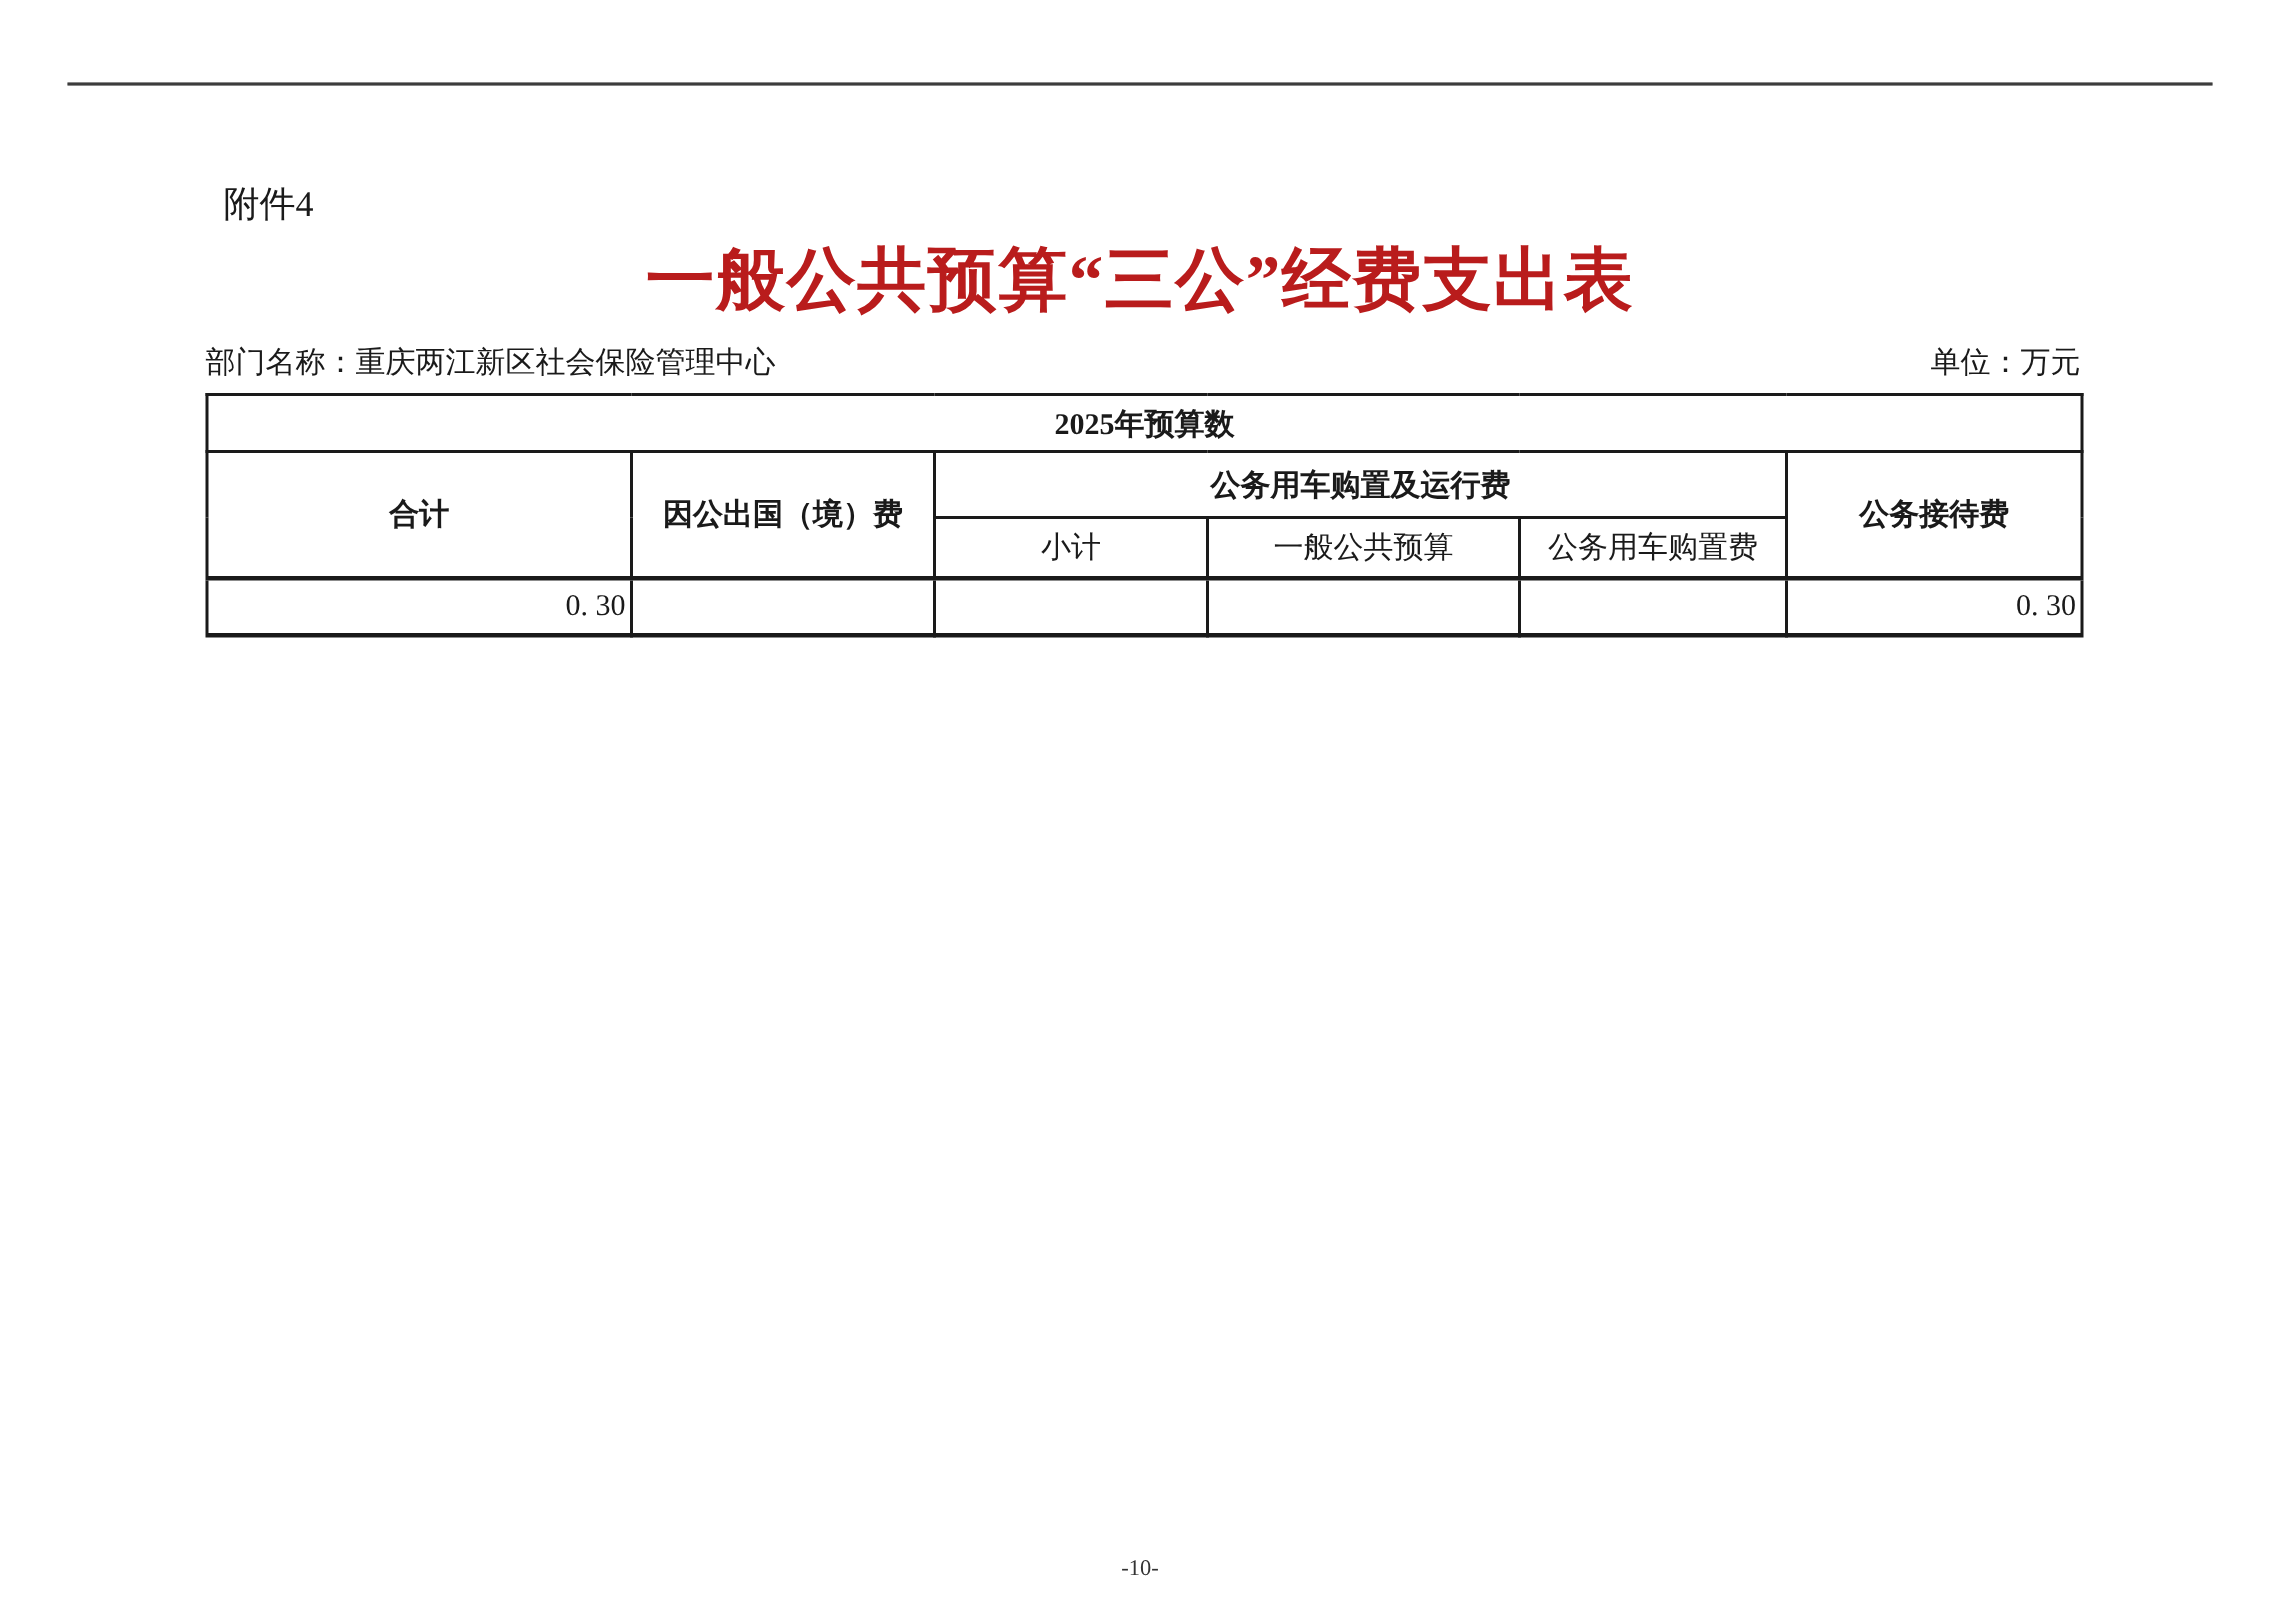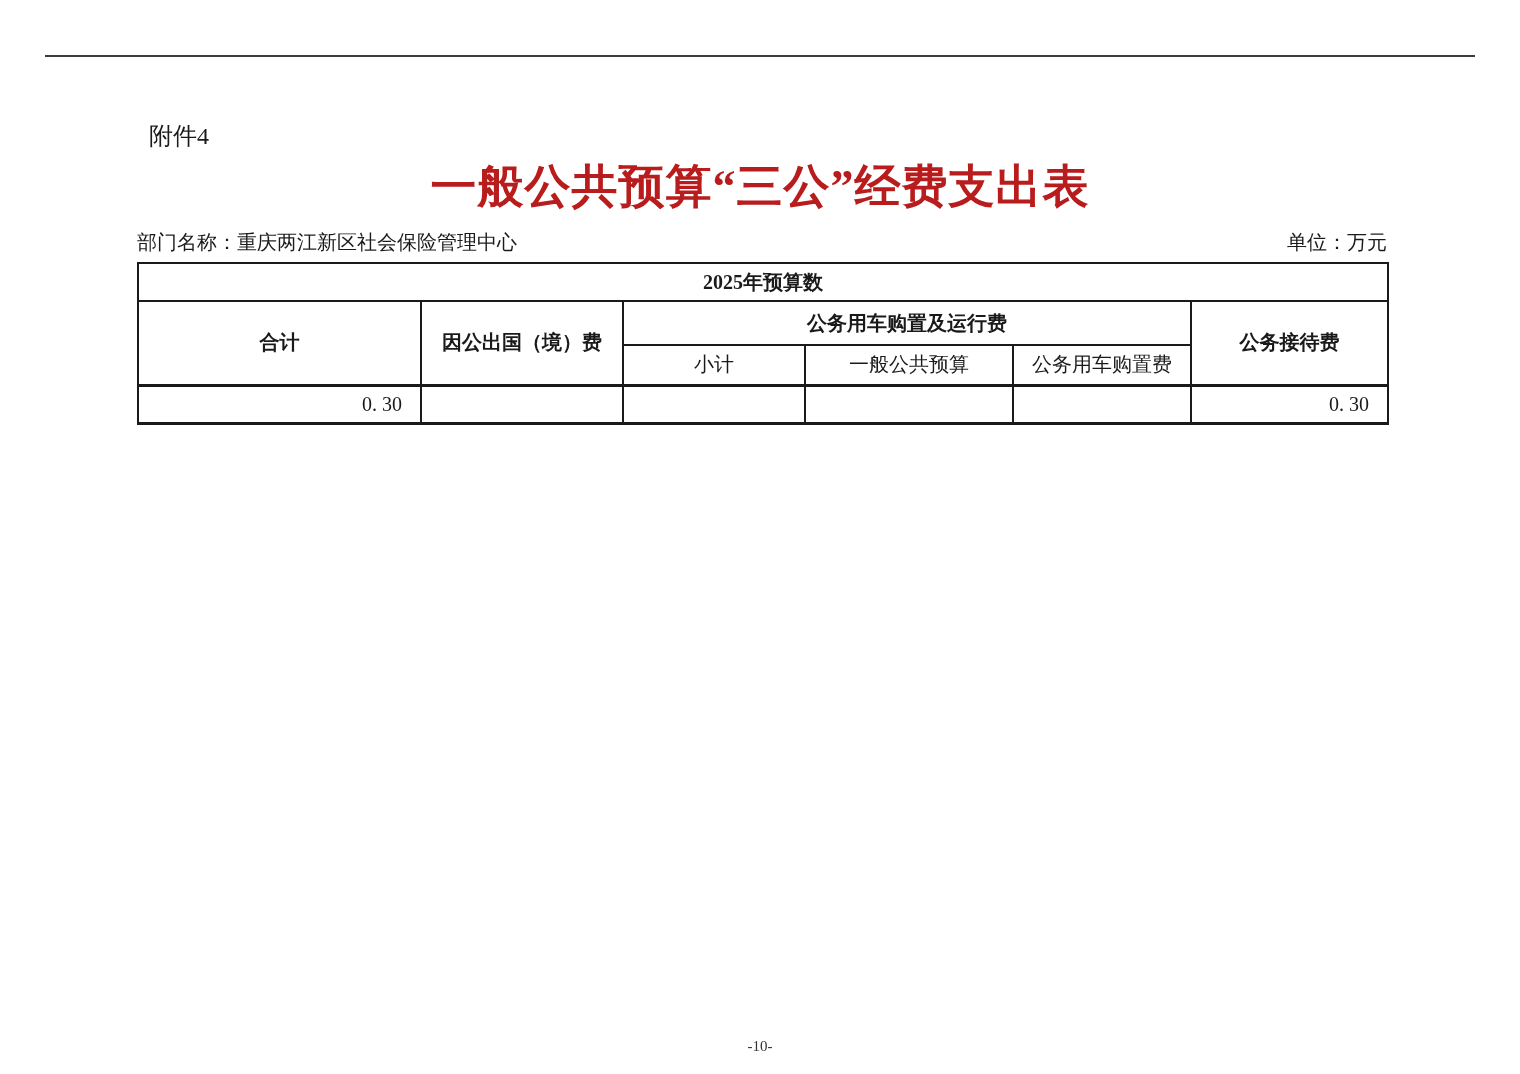--- a/index.html
+++ b/index.html
@@ -81,21 +81,21 @@
     overflow: hidden;
     white-space: nowrap;
   }
   tr.row-year td { height: 38px; font-weight: bold; margin-top: 28px; }
   tr.row-group td { height: 44px; font-weight: bold; }
   tr.row-sub td { height: 40px; font-weight: normal; }
   tr.row-data td {
     height: 38px;
     font-weight: normal;
     text-align: right;
-    padding-right: 18px;
+    padding-right: 3px;
     border-top-width: 3px;
   }
   .page-footer {
     position: absolute;
     left: 0;
     top: 1038px;
     width: 100%;
     text-align: center;
     font-size: 15px;
     color: #333333;

